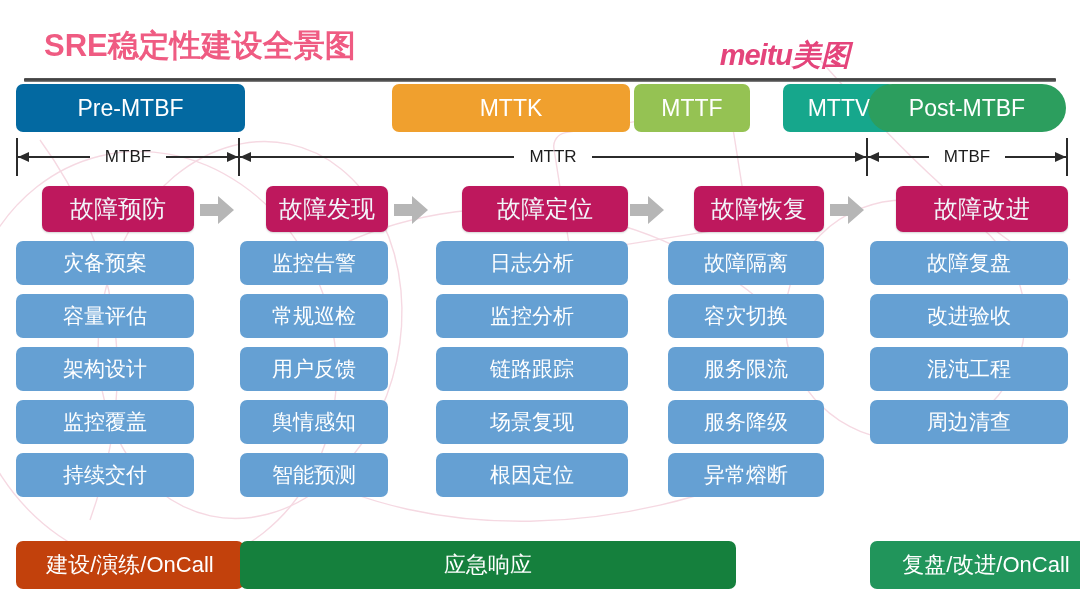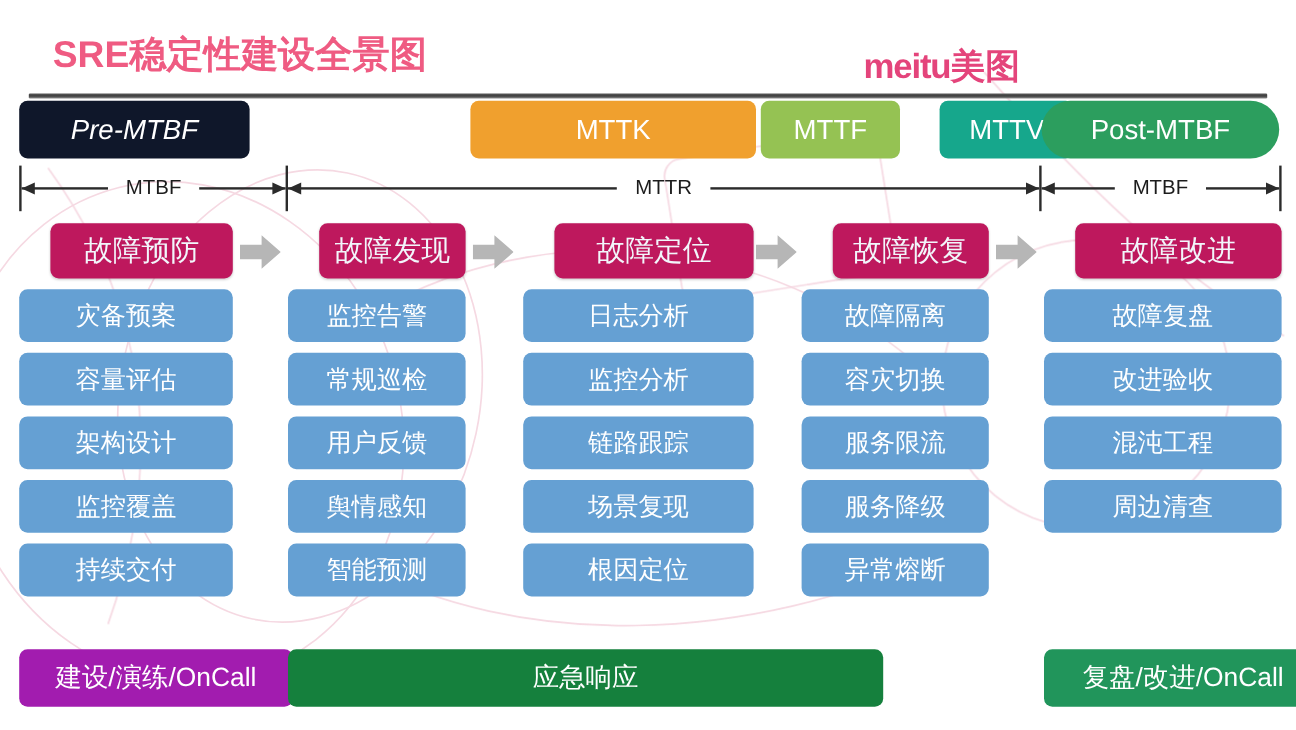--- a/index.html
+++ b/index.html
@@ -51,20 +51,21 @@
   }
   .logo {
     position: absolute;
     right: 26px;
     top: 20px;
     font-size: 29px;
     font-weight: bold;
     color: #e4447b;
     white-space: nowrap;
     letter-spacing: -1px;
+    font-style: italic;
   }
   .logo .logo-cn { letter-spacing: 0px; }
   .rule {
     position: absolute;
     left: 24px;
     top: 62px;
     width: 1032px;
     height: 4px;
     background: linear-gradient(to bottom, #5a5a5a 0%, #3d3d3d 50%, #8d8d8d 100%);
     border-radius: 1px;
@@ -230,21 +231,21 @@
 
 <div class="page">
 
   <div class="header">
     <div class="title">SRE稳定性建设全景图</div>
     <div class="logo"><span>meitu</span><span class="logo-cn">美图</span></div>
     <div class="rule"></div>
   </div>
 
   <div class="phasebar">
-    <div class="phase" style="left: 0px; width: 192px; background: #0f172a; font-style: italic;">
+    <div class="phase" style="left: 0px; width: 229px; background: #0369a1;">
       <span>Pre-MTBF</span>
     </div>
     <div class="phase" style="left: 376px; width: 238px; background: rgb(240, 160, 46);">
       <span>MTTK</span>
     </div>
     <div class="phase" style="left: 618px; width: 116px; background: rgb(149, 194, 83);">
       <span>MTTF</span>
     </div>
     <div class="phase" style="left: 738px; width: 112px; background: rgb(22, 167, 140); margin-left: 29px;">
       <span>MTTV</span>
@@ -397,21 +398,21 @@
         </svg>
     </div>
     <div class="arrow" style="left: 814px;">
       <svg viewBox="0 0 34 30" width="34" height="30">
           <path d="M0,9 L18,9 L18,1 L34,15 L18,29 L18,21 L0,21 Z" fill="currentColor"></path>
         </svg>
     </div>
   </div>
 
   <div class="footer">
-    <div class="fbox" style="left: 0px; width: 228px; background: #a21caf;">
+    <div class="fbox" style="left: 0px; width: 228px; background: #c2410c;">
       <span>建设/演练/OnCall</span>
     </div>
     <div class="fbox" style="left: 224px; width: 496px; background: #15803d;">
       <span>应急响应</span>
     </div>
     <div class="fbox" style="left: 854px; width: 232px; background: rgb(33, 149, 91);">
       <span>复盘/改进/OnCall</span>
     </div>
   </div>
 

